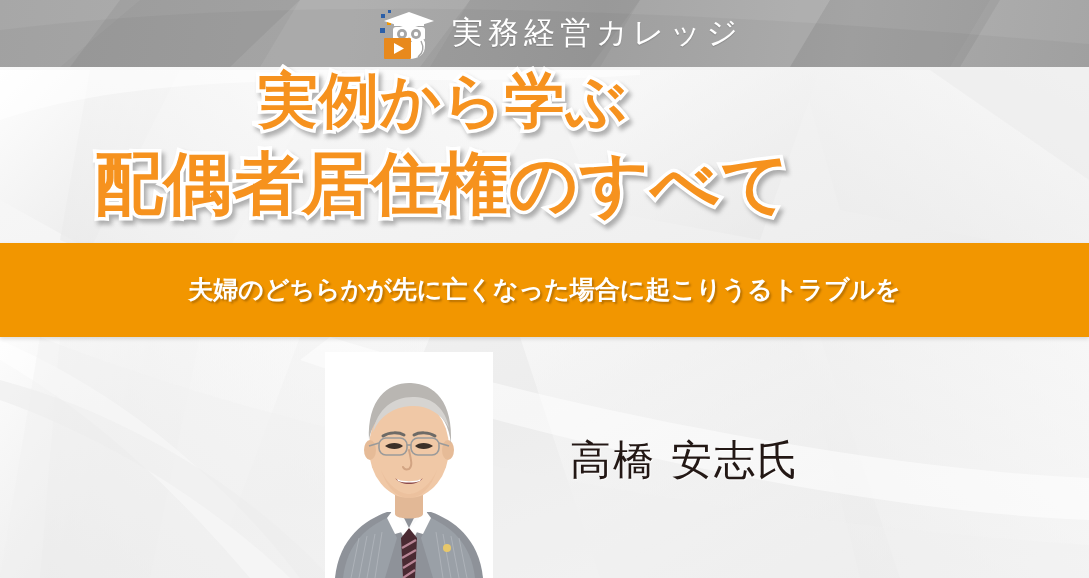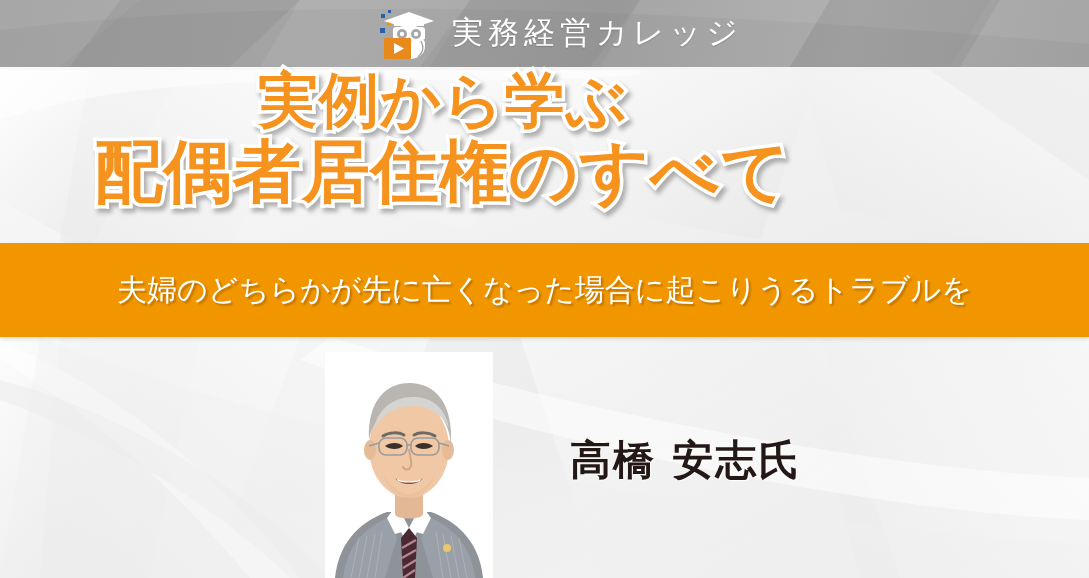--- a/index.html
+++ b/index.html
@@ -86,40 +86,40 @@
     display: block;
     color: #F6921E;
     font-weight: 900;
     letter-spacing: 1px;
     -webkit-text-stroke: 7px #ffffff;
     paint-order: stroke fill;
     filter: drop-shadow(3px 4px 2px rgba(90,90,90,.45));
     white-space: nowrap;
   }
   .title-line-1 { font-size: 60px; }
-  .title-line-2 { font-size: 68px; margin-top: 6px; }
+  .title-line-2 { font-size: 68px; margin-top: 18px; }
 
   
   .subtitle-bar {
     position: absolute;
     left: 0;
     top: 243px;
     width: 1089px;
     height: 94px;
     background: #F29600;
     display: flex;
     flex-direction: column;
     align-items: center;
     justify-content: center;
     box-shadow: 0 2px 4px rgba(0,0,0,.12);
   }
   .subtitle-line {
     color: #ffffff;
-    font-size: 30px;
-    font-weight: 400;
+    font-size: 25px;
+    font-weight: 700;
     letter-spacing: 0px;
     line-height: 1.33;
     white-space: nowrap;
     text-shadow: 2px 2px 2px rgba(120,70,0,.45);
   }
 
   
   .portrait {
     position: absolute;
     left: 325px;
@@ -131,21 +131,21 @@
   }
   .portrait svg { display: block; }
 
   
   .speaker-name {
     position: absolute;
     left: 570px;
     top: 433px;
     color: #231815;
     font-size: 41px;
-    font-weight: 700;
+    font-weight: 400;
     letter-spacing: 2px;
     white-space: nowrap;
     text-shadow: 1px 1px 1px rgba(255,255,255,.85);
   }
 </style>
 </head>
 <body>
 
 <div id="stage">
 

